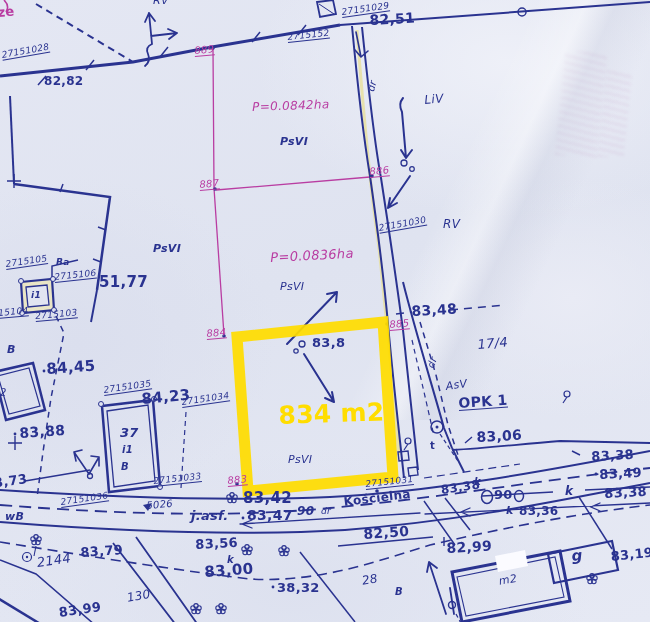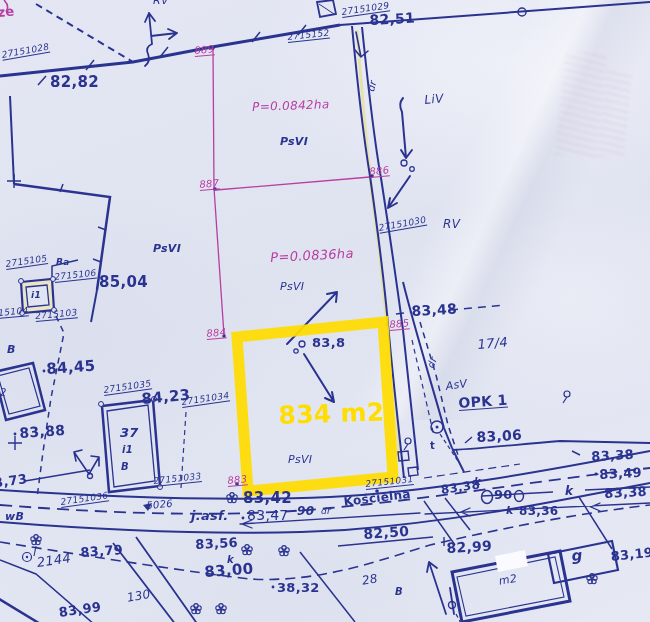--- a/index.html
+++ b/index.html
@@ -186,38 +186,38 @@
     </g>
 
     <g>
       <path d="M237,337 L383,322 L393,477 L248,491 Z" stroke="var(--yellow)" stroke-width="11" fill="none" opacity="0.93" stroke-linejoin="miter"></path>
     </g>
   </svg>
 
   <div class="labels">
       <span class="lbl" style="left: -3px; top: 6px; font-size: 13px; color: rgb(185, 61, 162); font-weight: 700; transform: rotate(-5deg);">ze</span>
       <span class="lbl" style="left: 1px; top: 51px; font-size: 9px; color: rgb(42, 51, 144); font-style: italic; text-decoration: underline; transform: rotate(-10deg);">27151028</span>
-      <span class="lbl" style="left: 50px; top: 75px; font-size: 15px; color: rgb(42, 51, 144); font-weight: 700;">82,82</span>
+      <span class="lbl" style="left: 44px; top: 75px; font-size: 12px; color: rgb(42, 51, 144); font-weight: 700;">82,82</span>
       <span class="lbl" style="left: 153px; top: -5px; font-size: 11px; color: rgb(42, 51, 144); font-style: italic;">RV</span>
       <span class="lbl" style="left: 194px; top: 46px; font-size: 10px; color: rgb(185, 61, 162); font-style: italic; text-decoration: underline; transform: rotate(-5deg);">889</span>
       <span class="lbl" style="left: 287px; top: 33px; font-size: 9px; color: rgb(42, 51, 144); font-style: italic; text-decoration: underline; transform: rotate(-6deg);">2715152</span>
       <span class="lbl" style="left: 341px; top: 8px; font-size: 9px; color: rgb(42, 51, 144); font-style: italic; text-decoration: underline; transform: rotate(-8deg);">27151029</span>
       <span class="lbl" style="left: 369px; top: 13px; font-size: 14px; color: rgb(42, 51, 144); font-weight: 700; transform: rotate(-3deg);">82,51</span>
       <span class="lbl" style="left: 252px; top: 101px; font-size: 12px; color: rgb(185, 61, 162); font-style: italic; transform: rotate(-2deg);">P=0.0842ha</span>
       <span class="lbl" style="left: 280px; top: 136px; font-size: 11px; color: rgb(42, 51, 144); font-weight: 700; font-style: italic;">PsVI</span>
       <span class="lbl" style="left: 366px; top: 90px; font-size: 10px; color: rgb(42, 51, 144); font-style: italic; transform: rotate(-75deg);">dr</span>
       <span class="lbl" style="left: 424px; top: 94px; font-size: 12px; color: rgb(42, 51, 144); font-style: italic; transform: rotate(-5deg);">LiV</span>
       <span class="lbl" style="left: 199px; top: 180px; font-size: 10px; color: rgb(185, 61, 162); font-style: italic; text-decoration: underline; transform: rotate(-5deg);">887</span>
       <span class="lbl" style="left: 369px; top: 167px; font-size: 10px; color: rgb(185, 61, 162); font-style: italic; text-decoration: underline; transform: rotate(-5deg);">886</span>
       <span class="lbl" style="left: 378px; top: 224px; font-size: 9px; color: rgb(42, 51, 144); font-style: italic; text-decoration: underline; transform: rotate(-10deg);">27151030</span>
       <span class="lbl" style="left: 443px; top: 218px; font-size: 12px; color: rgb(42, 51, 144); font-style: italic;">RV</span>
       <span class="lbl" style="left: 270px; top: 251px; font-size: 13px; color: rgb(185, 61, 162); font-style: italic; transform: rotate(-3deg);">P=0.0836ha</span>
       <span class="lbl" style="left: 280px; top: 281px; font-size: 11px; color: rgb(42, 51, 144); font-style: italic;">PsVI</span>
       <span class="lbl" style="left: 153px; top: 243px; font-size: 11px; color: rgb(42, 51, 144); font-weight: 700; font-style: italic;">PsVI</span>
-      <span class="lbl" style="left: 99px; top: 275px; font-size: 15px; color: rgb(42, 51, 144); font-weight: 700;">85,04</span>
+      <span class="lbl" style="left: 99px; top: 275px; font-size: 15px; color: rgb(42, 51, 144); font-weight: 700;">51,77</span>
       <span class="lbl" style="left: 5px; top: 260px; font-size: 9px; color: rgb(42, 51, 144); font-style: italic; text-decoration: underline; transform: rotate(-8deg);">2715105</span>
       <span class="lbl" style="left: 56px; top: 258px; font-size: 9px; color: rgb(42, 51, 144); font-weight: 700; font-style: italic;">Ba</span>
       <span class="lbl" style="left: 54px; top: 273px; font-size: 9px; color: rgb(42, 51, 144); font-style: italic; text-decoration: underline; transform: rotate(-6deg);">2715106</span>
       <span class="lbl" style="left: -14px; top: 310px; font-size: 9px; color: rgb(42, 51, 144); font-style: italic; text-decoration: underline; transform: rotate(-5deg);">2715104</span>
       <span class="lbl" style="left: 35px; top: 312px; font-size: 9px; color: rgb(42, 51, 144); font-style: italic; text-decoration: underline; transform: rotate(-5deg);">2715103</span>
       <span class="lbl" style="left: 31px; top: 291px; font-size: 9px; color: rgb(42, 51, 144); font-weight: 700; font-style: italic;">i1</span>
       <span class="lbl" style="left: 411px; top: 304px; font-size: 14px; color: rgb(42, 51, 144); font-weight: 700; transform: rotate(-3deg);">83,48</span>
       <span class="lbl" style="left: 477px; top: 338px; font-size: 13px; color: rgb(42, 51, 144); font-style: italic; transform: rotate(-5deg);">17/4</span>
       <span class="lbl" style="left: 206px; top: 329px; font-size: 10px; color: rgb(185, 61, 162); font-style: italic; text-decoration: underline; transform: rotate(-5deg);">884</span>
       <span class="lbl" style="left: 389px; top: 320px; font-size: 10px; color: rgb(185, 61, 162); font-style: italic; text-decoration: underline; transform: rotate(-5deg);">885</span>
@@ -248,21 +248,21 @@
       <span class="lbl" style="left: 604px; top: 487px; font-size: 13px; color: rgb(42, 51, 144); font-weight: 700; transform: rotate(-3deg);">83,38</span>
       <span class="lbl" style="left: 440px; top: 484px; font-size: 12px; color: rgb(42, 51, 144); font-weight: 700; transform: rotate(-8deg);">83,38</span>
       <span class="lbl" style="left: 474px; top: 477px; font-size: 10px; color: rgb(42, 51, 144); font-weight: 700; font-style: italic;">k</span>
       <span class="lbl" style="left: 494px; top: 488px; font-size: 13px; color: rgb(42, 51, 144); font-weight: 700;">90</span>
       <span class="lbl" style="left: 565px; top: 485px; font-size: 12px; color: rgb(42, 51, 144); font-weight: 700; font-style: italic;">k</span>
       <span class="lbl" style="left: 506px; top: 505px; font-size: 11px; color: rgb(42, 51, 144); font-weight: 700; font-style: italic;">k</span>
       <span class="lbl" style="left: 519px; top: 505px; font-size: 12px; color: rgb(42, 51, 144); font-weight: 700;">83,36</span>
       <span class="lbl" style="left: 146px; top: 501px; font-size: 10px; color: rgb(42, 51, 144); font-style: italic; transform: rotate(-5deg);">5026</span>
       <span class="lbl" style="left: 243px; top: 491px; font-size: 15px; color: rgb(42, 51, 144); font-weight: 700;">83,42</span>
       <span class="lbl" style="left: 191px; top: 509px; font-size: 13px; color: rgb(42, 51, 144); font-weight: 700; font-style: italic;">j.asf.</span>
-      <span class="lbl" style="left: 247px; top: 508px; font-size: 14px; color: rgb(42, 51, 144); font-weight: 400;">83,47</span>
+      <span class="lbl" style="left: 247px; top: 508px; font-size: 14px; color: rgb(42, 51, 144); font-weight: 700;">83,47</span>
       <span class="lbl" style="left: 297px; top: 505px; font-size: 12px; color: rgb(42, 51, 144); font-weight: 700; font-style: italic;">90</span>
       <span class="lbl" style="left: 321px; top: 507px; font-size: 9px; color: rgb(42, 51, 144); font-style: italic;">dr</span>
       <span class="lbl" style="left: 343px; top: 496px; font-size: 12px; color: rgb(42, 51, 144); font-weight: 700; transform: rotate(-7deg);">Kościelna</span>
       <span class="lbl" style="left: 363px; top: 527px; font-size: 14px; color: rgb(42, 51, 144); font-weight: 700; transform: rotate(-4deg);">82,50</span>
       <span class="lbl" style="left: 195px; top: 538px; font-size: 13px; color: rgb(42, 51, 144); font-weight: 700; transform: rotate(-3deg);">83,56</span>
       <span class="lbl" style="left: 204px; top: 565px; font-size: 15px; color: rgb(42, 51, 144); font-weight: 700; transform: rotate(-4deg);">83,00</span>
       <span class="lbl" style="left: 227px; top: 555px; font-size: 10px; color: rgb(42, 51, 144); font-weight: 700; font-style: italic;">k</span>
       <span class="lbl" style="left: 277px; top: 581px; font-size: 13px; color: rgb(42, 51, 144); font-weight: 700;">38,32</span>
       <span class="lbl" style="left: 361px; top: 575px; font-size: 12px; color: rgb(42, 51, 144); font-style: italic; transform: rotate(-10deg);">28</span>
       <span class="lbl" style="left: 395px; top: 587px; font-size: 10px; color: rgb(42, 51, 144); font-weight: 700; font-style: italic;">B</span>

